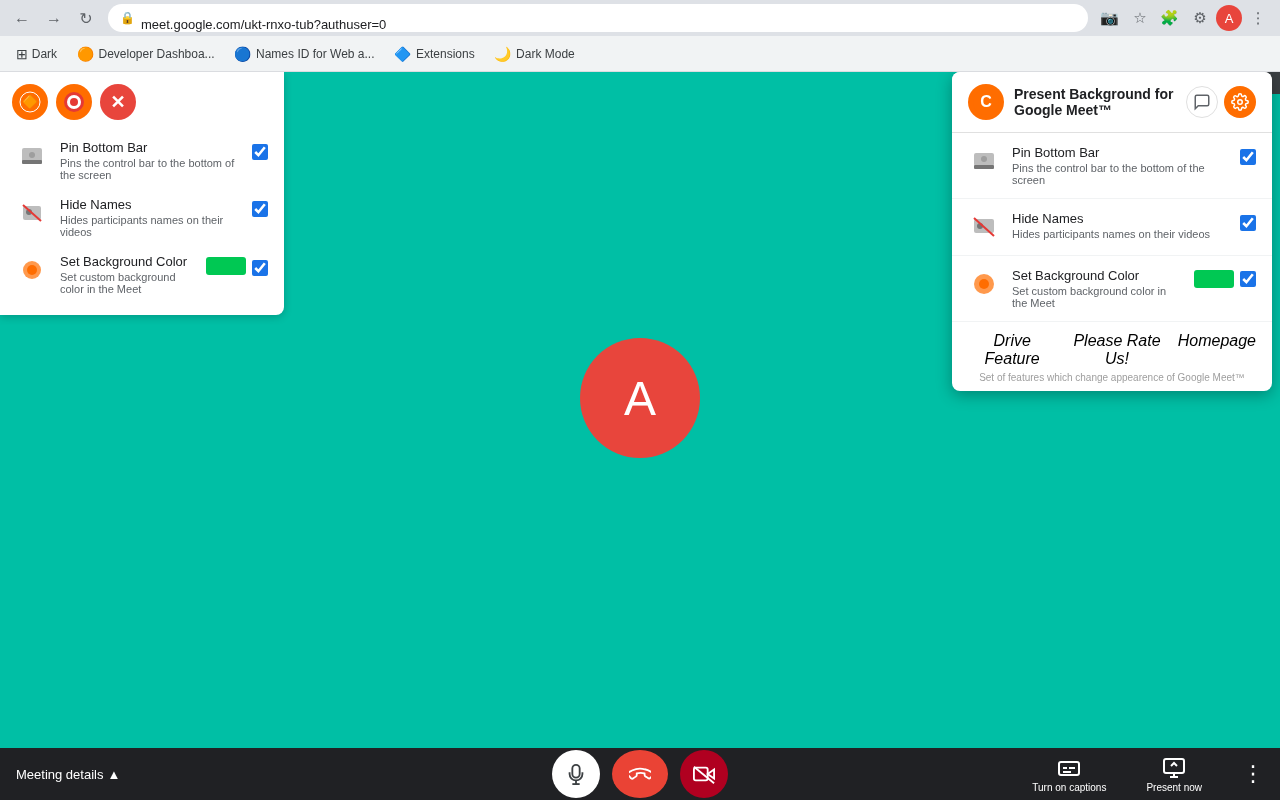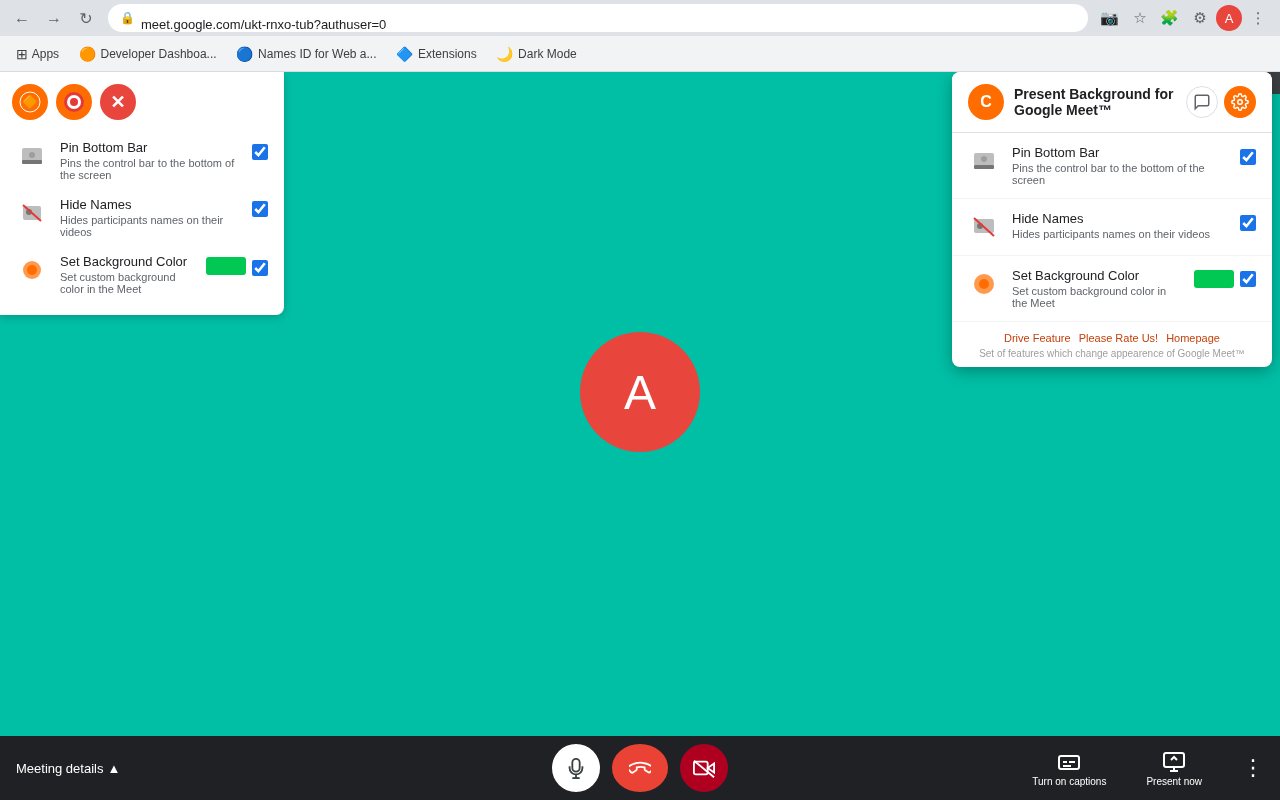--- a/index.html
+++ b/index.html
@@ -166,26 +166,26 @@
     }
     .right-panel-item-content { flex: 1; }
     .right-panel-item-title { font-size: 13px; font-weight: 500; color: #202124; }
     .right-panel-item-desc { font-size: 11px; color: #5f6368; margin-top: 2px; }
 
     .right-panel-footer {
       padding: 10px 16px 8px 16px;
       text-align: center;
     }
     .footer-links { display: flex; gap: 8px; justify-content: center; margin-bottom: 4px; }
-    .footer-link { font-size: 11px; color: #c2410c; text-decoration: none; cursor: pointer; }
+    .footer-link { font-size: 16px; color: #000000; text-decoration: none; cursor: pointer; font-style: italic; }
     .footer-desc { font-size: 10px; color: #9e9e9e; }
 
     
     .bottom-bar {
-      height: 64px;
+      height: 52px;
       background: #202124;
       display: flex; align-items: center;
       padding: 0 16px;
       position: relative;
     }
     .meeting-details {
       display: flex; align-items: center; gap: 4px;
       color: #fff; font-size: 13px; cursor: pointer;
     }
 
@@ -249,21 +249,21 @@
       <button class="title-icon-btn">🧩</button>
       <button class="title-icon-btn">⚙</button>
       <div class="profile-avatar">A</div>
       <button class="title-icon-btn">⋮</button>
     </div>
   </div>
 
   <div class="bookmarks-bar">
     <div class="bookmark-item">
       <span class="apps-icon-grid">⊞</span>
-      <span>Apps</span>
+      <span>Dark</span>
     </div>
     <div class="bookmark-item">
       <span class="bookmark-icon">🟠</span>
       <span>Developer Dashboa...</span>
     </div>
     <div class="bookmark-item">
       <span class="bookmark-icon">🔵</span>
       <span>Names ID for Web a...</span>
     </div>
     <div class="bookmark-item">

